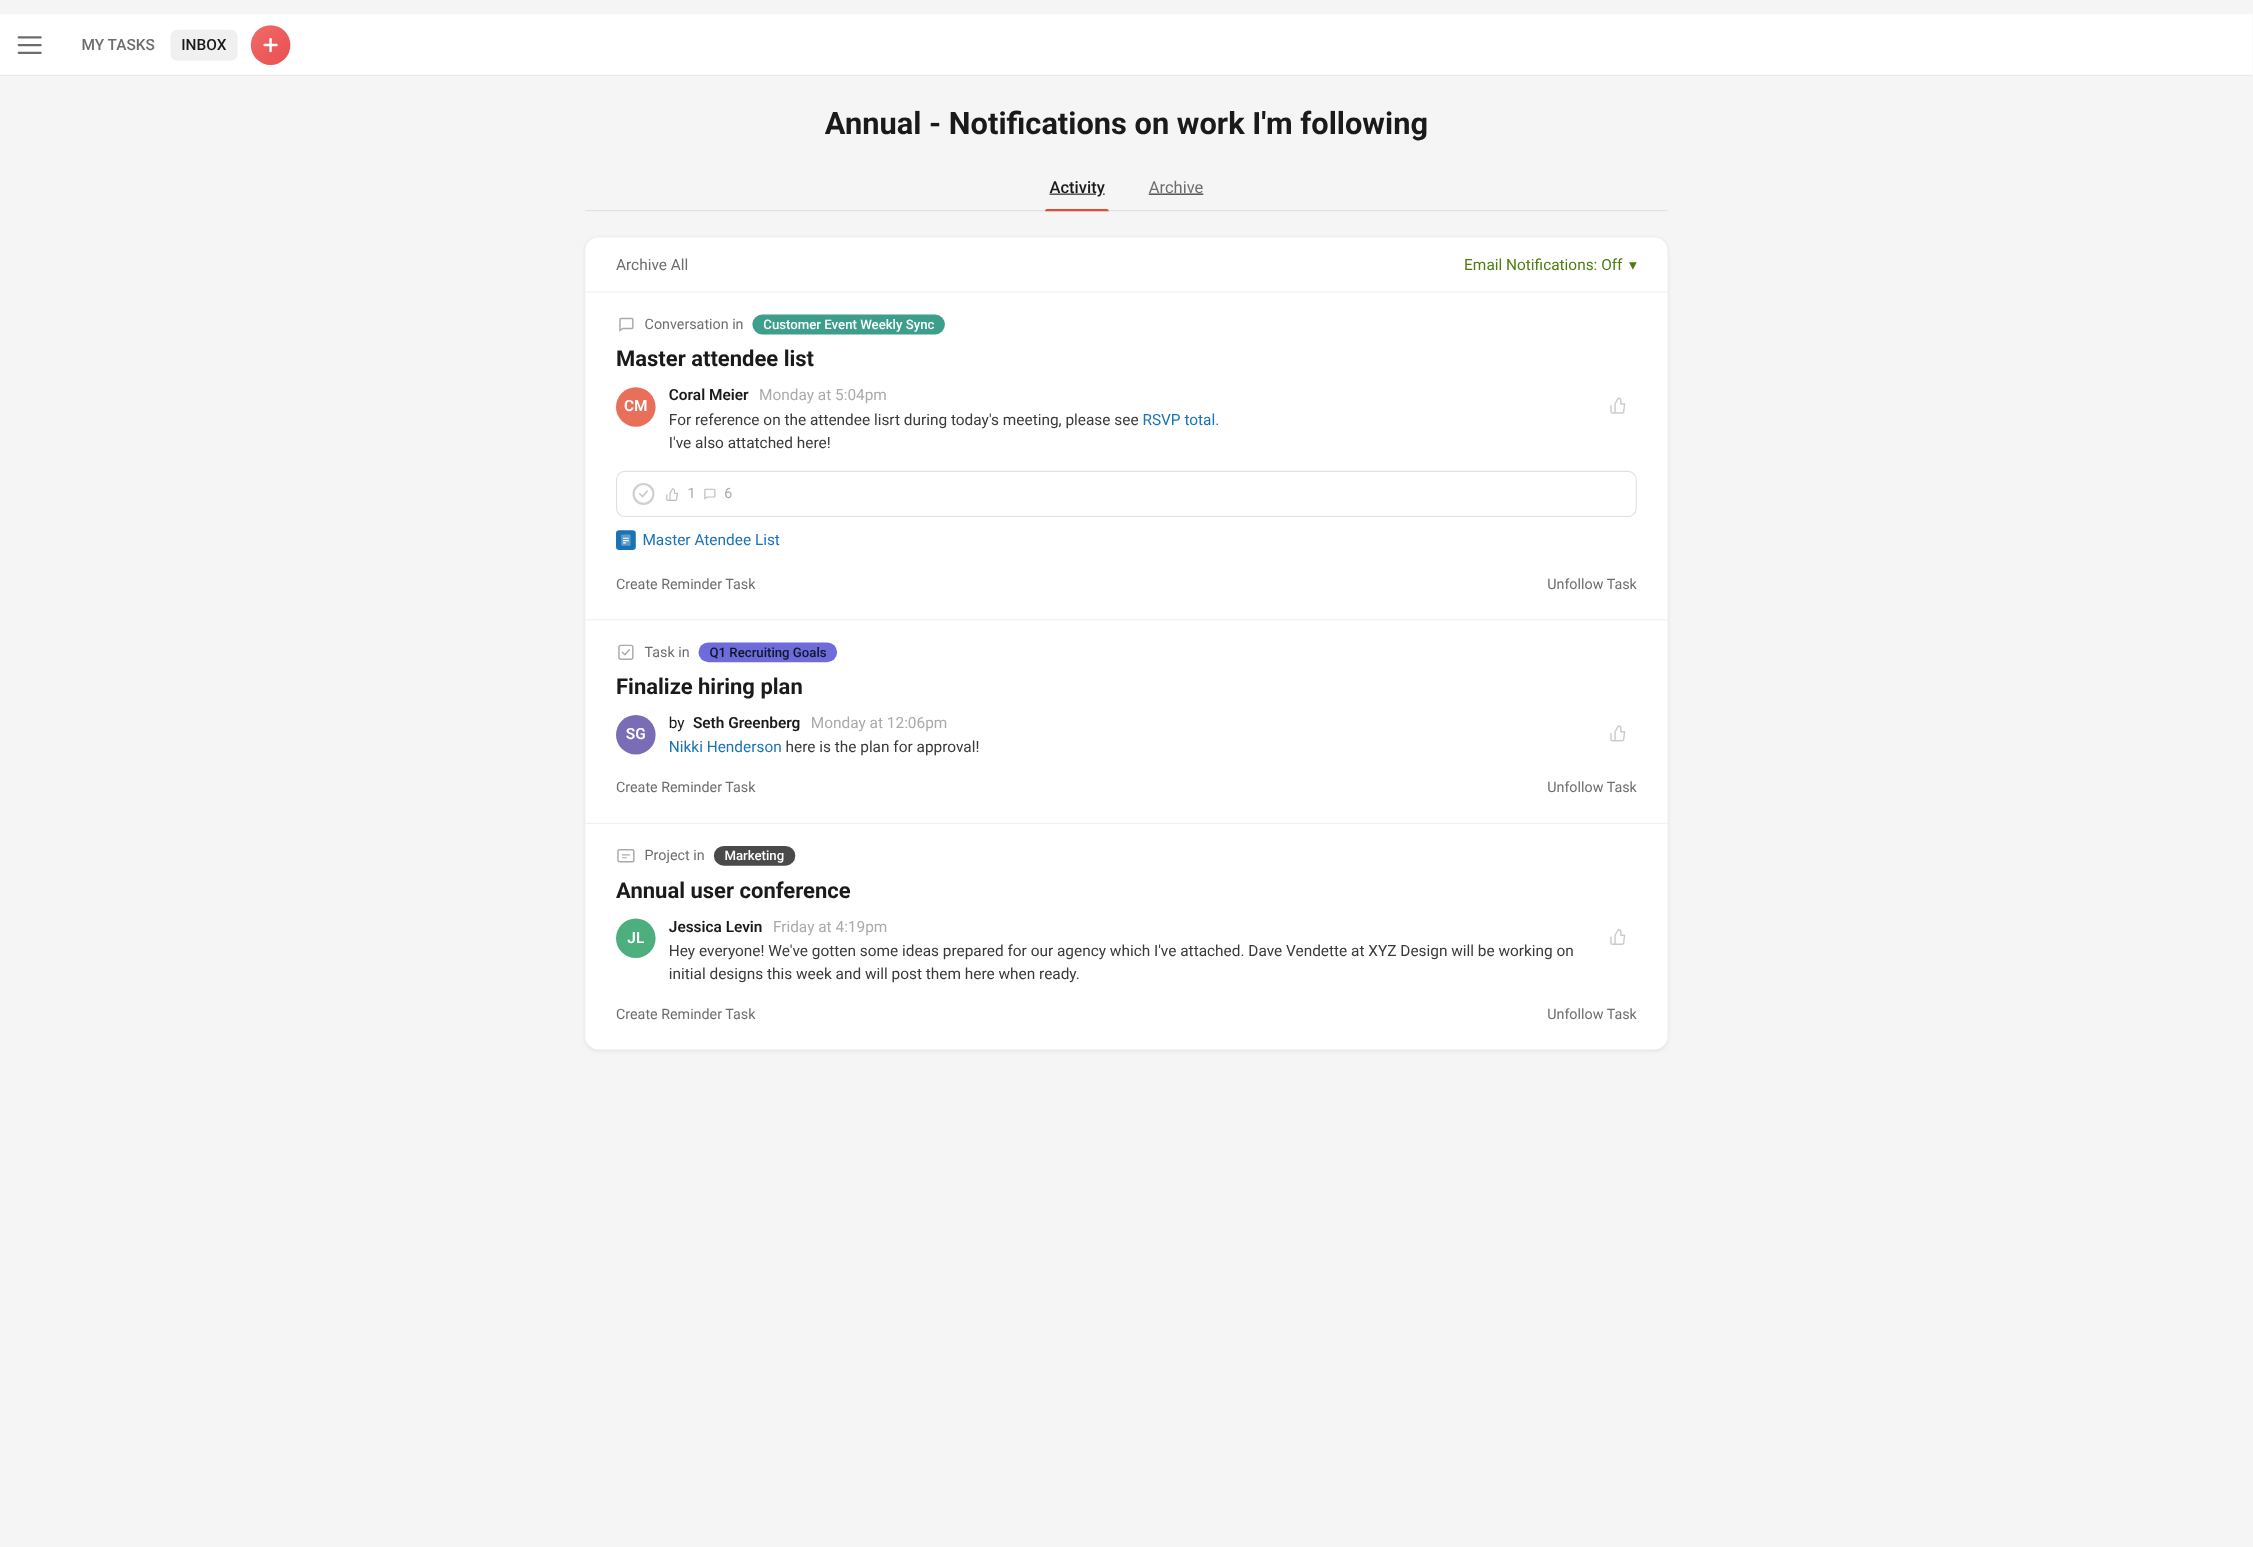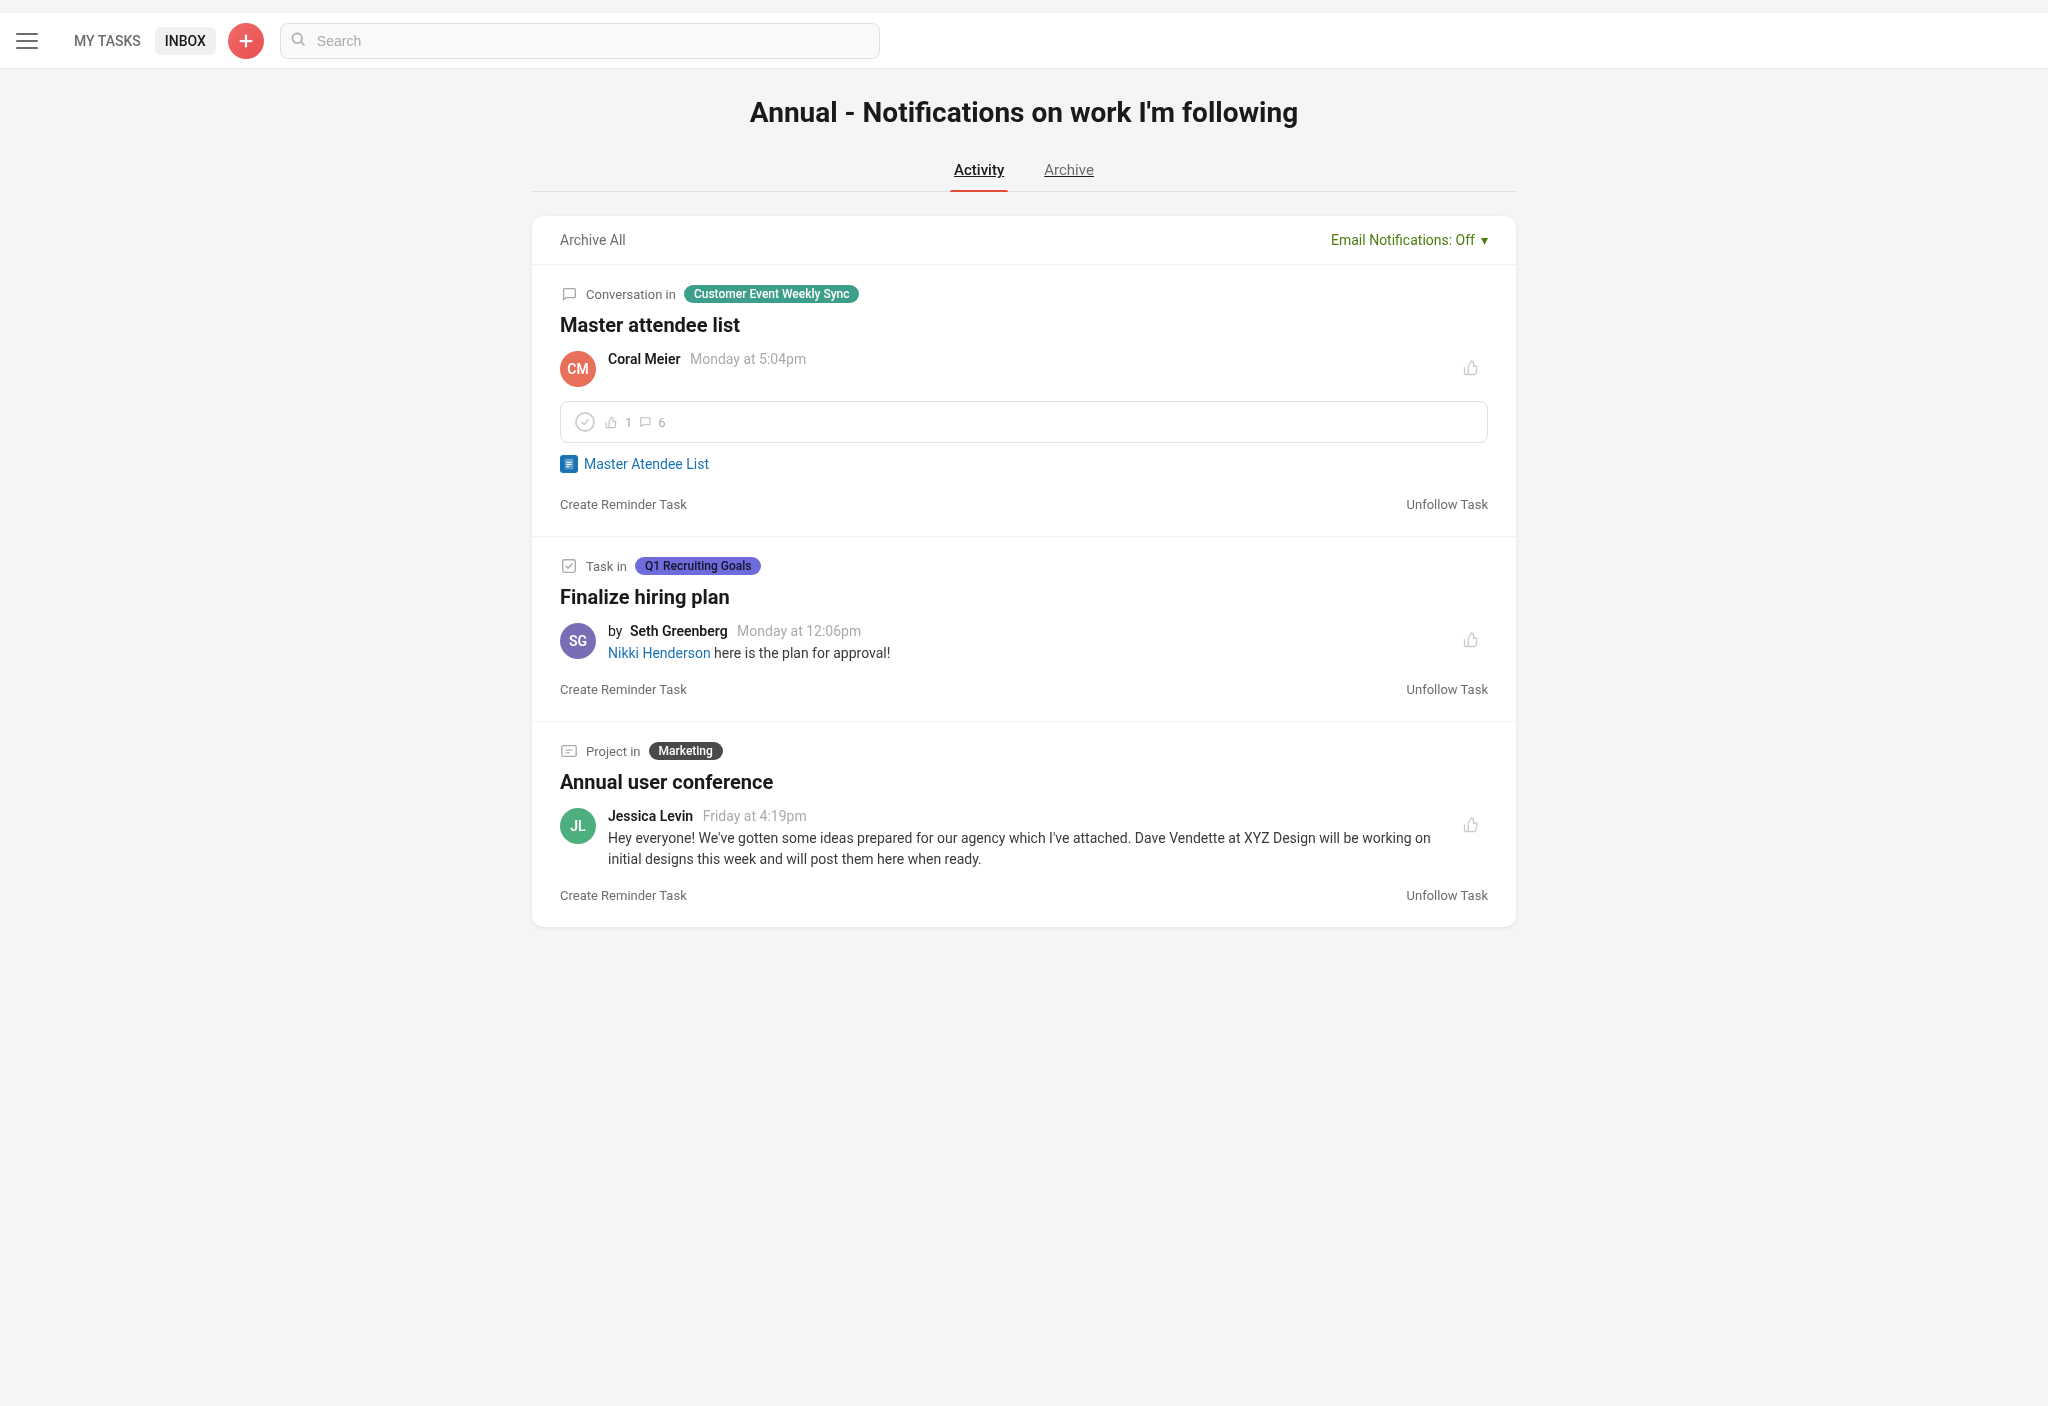--- a/index.html
+++ b/index.html
@@ -355,29 +355,20 @@
   </div>
   <div class="nav-links">
     <div class="nav-link">MY TASKS</div>
     <div class="nav-link active">INBOX</div>
   </div>
   <div class="add-btn">
     <svg viewBox="0 0 20 20" fill="white">
         <path d="M10 4v12M4 10h12" stroke="white" stroke-width="2.5" stroke-linecap="round"></path>
       </svg>
   </div>
-  <div class="search-bar">
-    <span class="search-icon">
-      <svg width="16" height="16" viewBox="0 0 20 20" fill="none">
-          <circle cx="9" cy="9" r="6" stroke="#aaa" stroke-width="2"></circle>
-          <path d="M14 14l3.5 3.5" stroke="#aaa" stroke-width="2" stroke-linecap="round"></path>
-        </svg>
-    </span>
-    <input type="text" placeholder="Search" style="">
-  </div>
 </nav>
 
 <main class="page-content">
   <h1 class="page-title">Annual - Notifications on work I'm following</h1>
 
   <div class="tabs">
     <div class="tab active">Activity</div>
     <div class="tab">Archive</div>
   </div>
 
@@ -398,20 +389,25 @@
         <span class="tag-badge teal">Customer Event Weekly Sync</span>
       </div>
       <div class="notif-title">Master attendee list</div>
 
       <div class="notif-body">
         <div class="avatar coral">CM</div>
         <div class="notif-text-block">
           <div class="notif-author-line">
             <span class="author-name">Coral Meier</span>
             <span class="timestamp">Monday at 5:04pm</span>
+          </div>
+          <div class="notif-text">
+            <span>For reference on the attendee lisrt during today's meeting, please see</span>
+            <a class="link-text" href="#">RSVP total.</a>
+            <br><span>I've also attatched here!</span>
           </div>
         </div>
         <div class="like-btn">
           <svg width="18" height="18" viewBox="0 0 24 24" fill="none">
               <path d="M7 22V11M2 13v7a2 2 0 002 2h11.477a2 2 0 001.984-1.752L18.5 11H14V7a3 3 0 00-3-3L7 11" stroke="#ccc" stroke-width="1.8" stroke-linecap="round" stroke-linejoin="round"></path>
             </svg>
         </div>
       </div>
 
       

